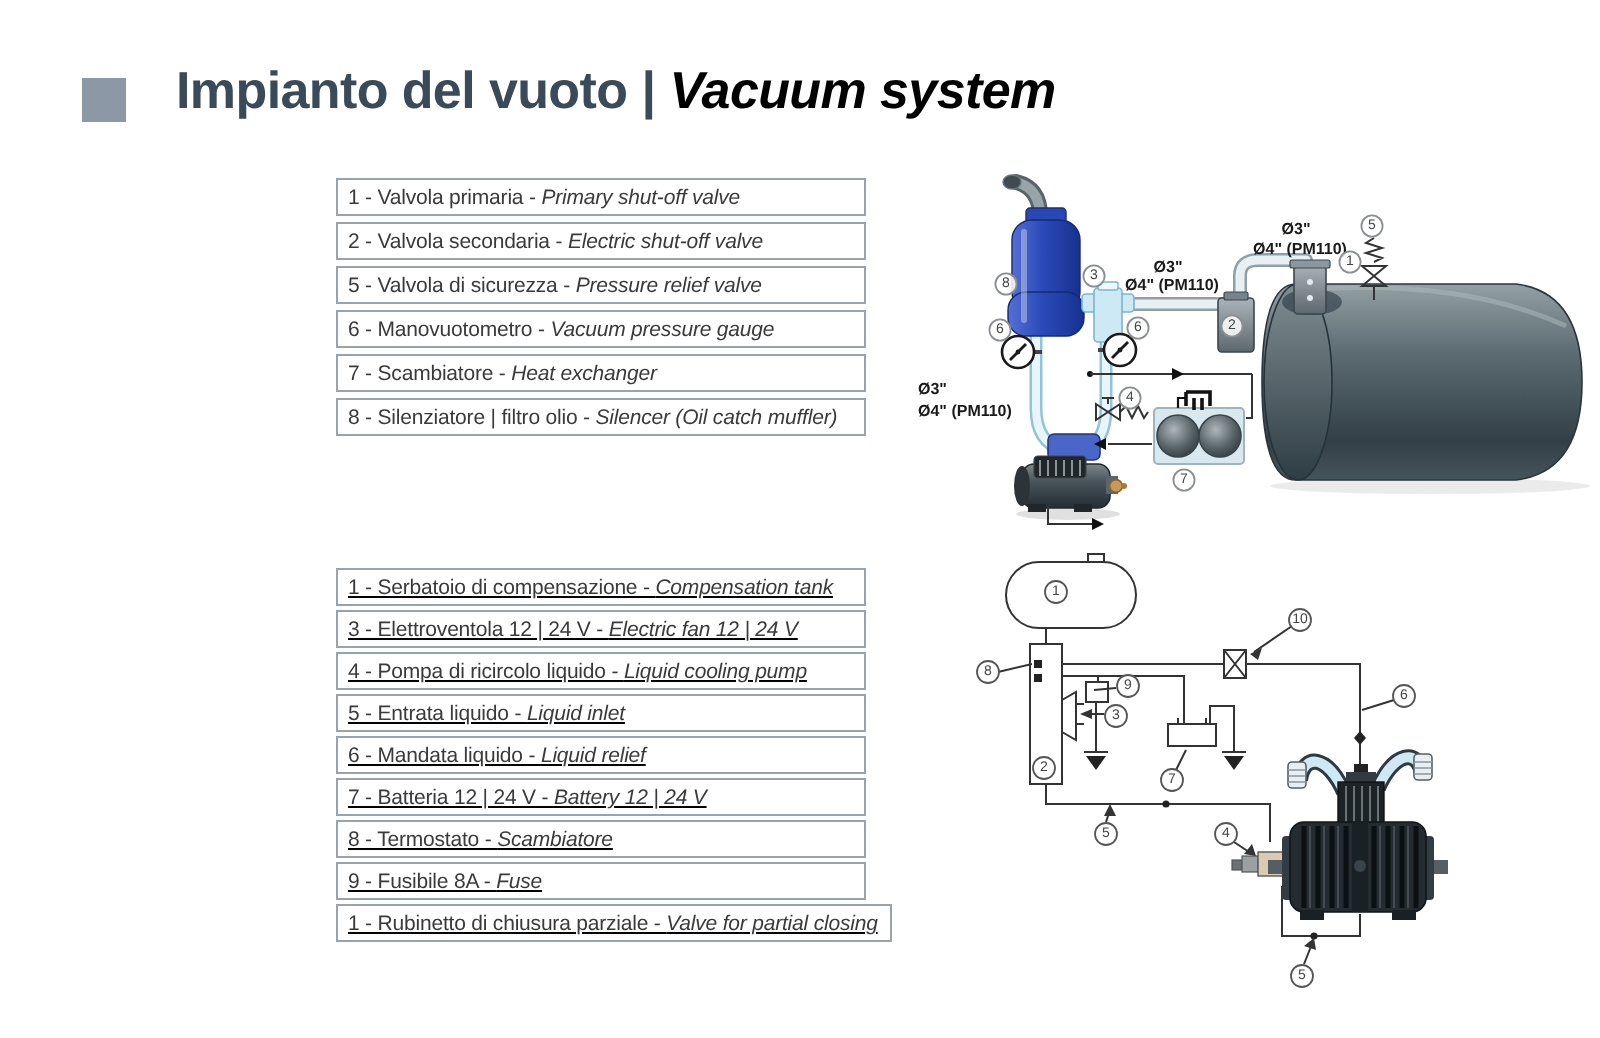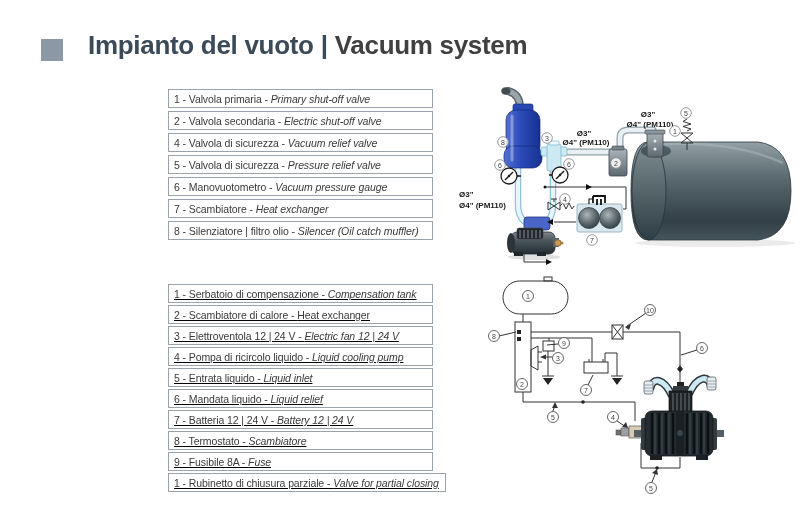--- a/index.html
+++ b/index.html
@@ -2,21 +2,21 @@
 <html><head>
 <meta charset="utf-8">
 <style>
   html,body{margin:0;padding:0;background:#fff;}
   .page{position:relative;width:800px;height:519px;background:#ffffff;overflow:hidden;
         font-family:"Liberation Sans",sans-serif;}
   .title-square{position:absolute;left:41px;top:39px;width:22px;height:22px;background:#8c98a6;}
   .page-title{position:absolute;left:88px;top:30px;margin:0;font-size:26px;font-weight:bold;
               color:#3b4a59;letter-spacing:-0.3px;white-space:nowrap;}
   .t-sep{margin:0 7px;color:#3b4a59;}
-  .t-en{color:#404040;}
+  .t-en{color:#000000;font-style:italic;}
   .legend{position:absolute;display:flex;flex-direction:column;align-items:flex-start;}
   .legend-1{left:168px;top:89px;gap:3px;}
   .legend-2{left:168px;top:284px;gap:2px;text-decoration:underline;}
   .legend-row{box-sizing:border-box;min-width:265px;white-space:nowrap;border:1px solid #9aa3ab;
               background:#fff;color:#3a3a3a;font-size:10.5px;letter-spacing:-0.1px;
               padding:2px 6px 0 5px;height:19px;line-height:15px;}
   .legend-row .en{font-style:italic;}
   .legend-row .en.upright{font-style:normal;}
   .diagram{position:absolute;}
   .diagram-photo{left:450px;top:85px;width:350px;height:190px;}
@@ -30,29 +30,27 @@
 <body>
 
 <div class="page">
 
   <div class="title-square"></div>
   <h1 class="page-title"><span class="t-it">Impianto del vuoto</span><span class="t-sep">|</span><span class="t-en">Vacuum system</span></h1>
 
   <div class="legend legend-1">
       <div class="legend-row"><span>1 - Valvola primaria - </span><span class="en">Primary shut-off valve</span></div>
       <div class="legend-row"><span>2 - Valvola secondaria - </span><span class="en">Electric shut-off valve</span></div>
-      <div class="legend-row"><span>4 - Valvola di sicurezza - </span><span class="en">Vacuum relief valve</span></div>
       <div class="legend-row"><span>5 - Valvola di sicurezza - </span><span class="en">Pressure relief valve</span></div>
       <div class="legend-row"><span>6 - Manovuotometro - </span><span class="en">Vacuum pressure gauge</span></div>
       <div class="legend-row"><span>7 - Scambiatore - </span><span class="en">Heat exchanger</span></div>
       <div class="legend-row"><span>8 - Silenziatore | filtro olio - </span><span class="en">Silencer (Oil catch muffler)</span></div>
     </div>
   <div class="legend legend-2">
       <div class="legend-row"><span>1 - Serbatoio di compensazione - </span><span class="en">Compensation tank</span></div>
-      <div class="legend-row"><span>2 - Scambiatore di calore - </span><span class="en upright">Heat exchanger</span></div>
       <div class="legend-row"><span>3 - Elettroventola 12 | 24 V - </span><span class="en">Electric fan 12 | 24 V</span></div>
       <div class="legend-row"><span>4 - Pompa di ricircolo liquido - </span><span class="en">Liquid cooling pump</span></div>
       <div class="legend-row"><span>5 - Entrata liquido - </span><span class="en">Liquid inlet</span></div>
       <div class="legend-row"><span>6 - Mandata liquido - </span><span class="en">Liquid relief</span></div>
       <div class="legend-row"><span>7 - Batteria 12 | 24 V - </span><span class="en">Battery 12 | 24 V</span></div>
       <div class="legend-row"><span>8 - Termostato - </span><span class="en">Scambiatore</span></div>
       <div class="legend-row"><span>9 - Fusibile 8A - </span><span class="en">Fuse</span></div>
       <div class="legend-row"><span>1 - Rubinetto di chiusura parziale - </span><span class="en">Valve for partial closing</span></div>
     </div>
 

